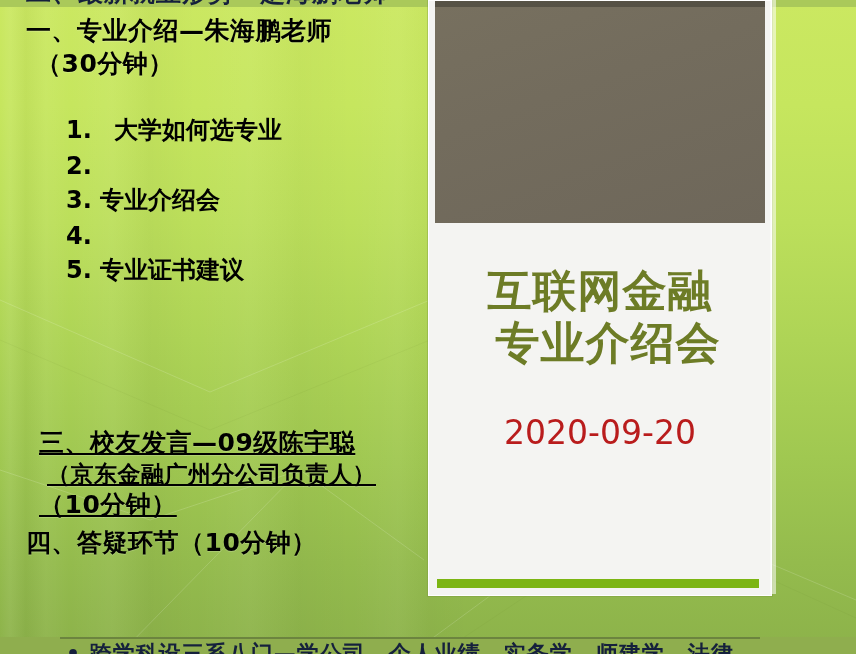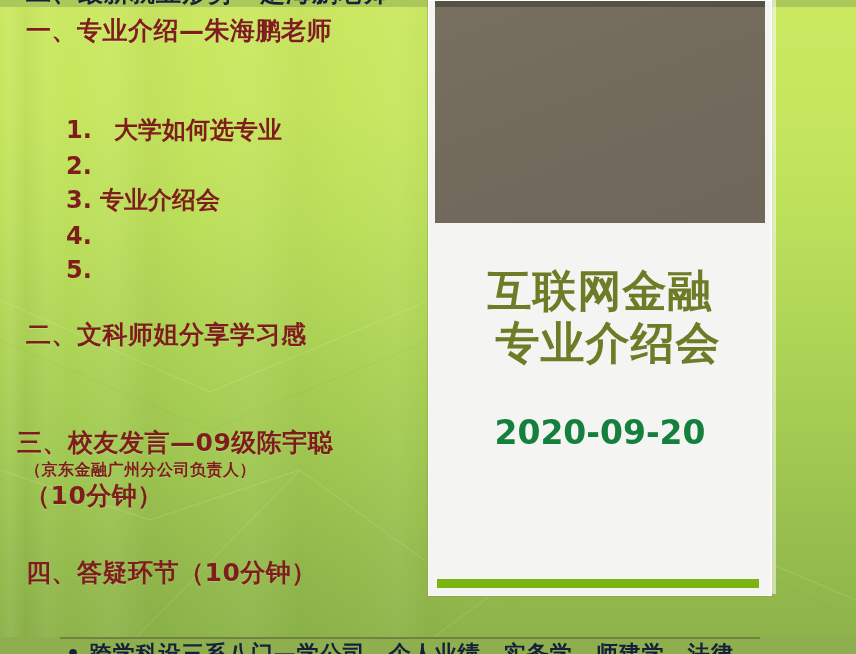--- a/index.html
+++ b/index.html
@@ -75,21 +75,21 @@
   .crop-bottom .crop-inner{top:2px;left:66px;font-size:22px;}
   .crop-bottom .crop-rule{
     position:absolute;left:60px;top:0;width:700px;height:2px;background:#4a5a30;opacity:.5;
   }
 
   
   .agenda{
     position:absolute;
     left:0;top:7px;
     width:424px;height:490px;
-    color:#7f1d1d;
+    color:#000000;
     font-weight:bold;
   }
   .ag-block{position:absolute;left:0;width:424px;}
   .ag-line{
     white-space:nowrap;
     line-height:1.30;
     text-shadow:0 1px 0 rgba(255,255,255,.18);
   }
 
   .ag-sec{font-size:25px;}
@@ -138,22 +138,22 @@
     color:#6d7c26;
     font-weight:bold;
     font-size:44px;
     line-height:1.18;
     letter-spacing:1px;
   }
   .card-title .t2{display:block;padding-left:16px;}
   .card-date{
     position:absolute;left:0;top:190px;width:342px;
     text-align:center;
-    color:#15803d;
-    font-weight:bold;
+    color:#b91c1c;
+    font-weight:normal;
     font-size:33px;
     letter-spacing:0px;
     font-family:"DejaVu Sans","Liberation Sans",sans-serif;
   }
   .card-accent{
     position:absolute;left:8px;top:356px;
     width:322px;height:9px;
     background:#7cb513;
   }
 
@@ -185,53 +185,54 @@
   </svg>
 
   <div class="crop-strip crop-top">
     <div class="crop-inner">二、最新就业形势—赵海鹏老师</div>
   </div>
 
   <div class="agenda">
 
     <div class="ag-block ag-sec" style="left:26px;top:8px;width:398px;">
       <div class="ag-line">一、专业介绍—朱海鹏老师</div>
+      <div class="ag-line" style="margin-left:10px;">（30分钟）</div>
     </div>
 
     <div class="ag-block ag-sub" style="left:66px;top:106px;width:358px;">
       <div class="num-row">
         <span class="num">1.</span>
         <span class="num-txt" style="padding-left:14px;">大学如何选专业</span>
       </div>
       <div class="num-row">
         <span class="num">2.</span>
       </div>
       <div class="num-row">
         <span class="num">3.</span>
         <span class="num-txt">专业介绍会</span>
       </div>
       <div class="num-row">
         <span class="num">4.</span>
       </div>
       <div class="num-row">
         <span class="num">5.</span>
+        <span class="num-txt">专业证书建议</span>
       </div>
     </div>
 
     <div class="ag-block ag-sec" style="left:26px;top:312px;width:398px;">
-      <div class="ag-line">二、文科师姐分享学习感</div>
-    </div>
-
-    <div class="ag-block ag-sec" style="left:17px;top:420px;width:410px;">
+    </div>
+
+    <div class="ag-block ag-sec" style="left:39px;top:420px;width:410px;text-decoration:underline;">
       <div class="ag-line">三、校友发言—09级陈宇聪</div>
-      <div class="ag-line" style="margin-left:8px;font-size:16px;">（京东金融广州分公司负责人）</div>
-      <div class="ag-line" style="margin-left:8px;">（10分钟）</div>
-    </div>
-
-    <div class="ag-block ag-sec" style="left:26px;top:550px;width:398px;">
+      <div class="ag-line" style="margin-left:8px;font-size:23px;">（京东金融广州分公司负责人）</div>
+      <div class="ag-line" style="">（10分钟）</div>
+    </div>
+
+    <div class="ag-block ag-sec" style="left:26px;top:520px;width:398px;">
       <div class="ag-line">四、答疑环节（10分钟）</div>
     </div>
 
   </div>
 
   <div class="card">
 
     <div class="card-photo">
       <div class="card-photo-cut"></div>
     </div>

